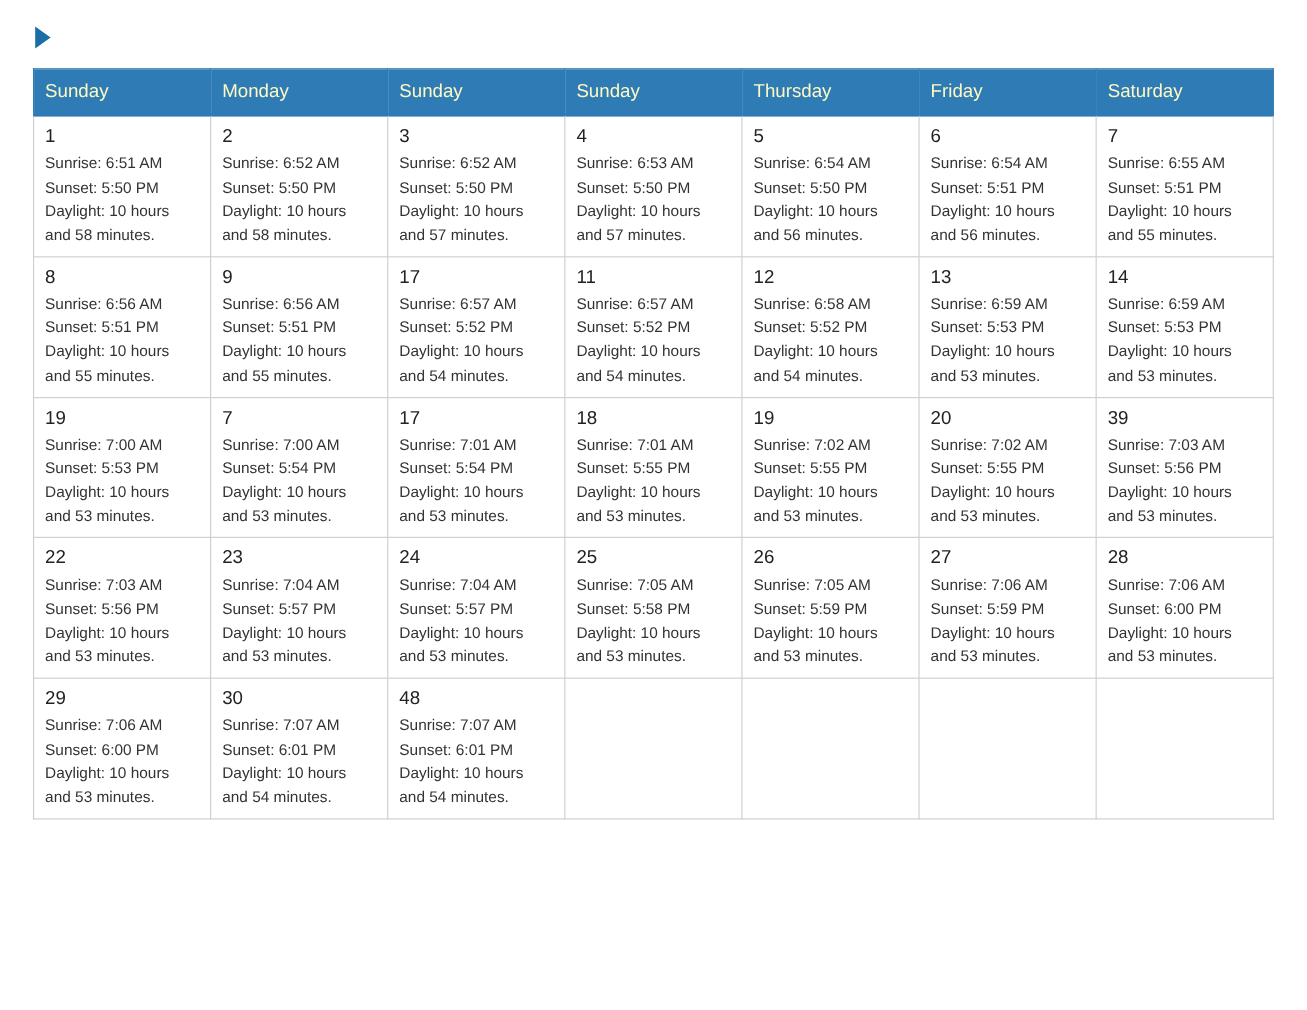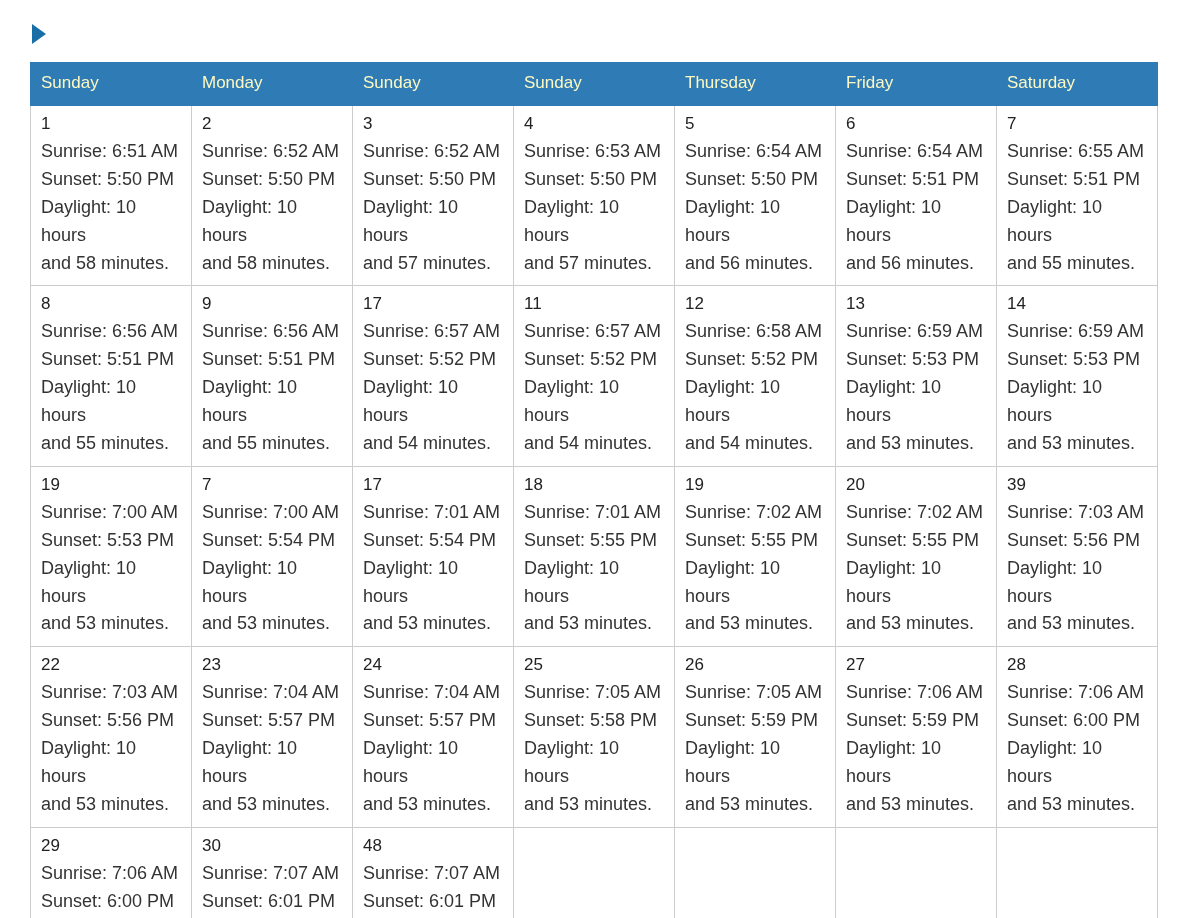--- a/index.html
+++ b/index.html
@@ -83,21 +83,21 @@
       height: 110px;
     }
     tbody tr td .day-number {
       font-size: 17px;
       font-weight: normal;
       color: #222;
       display: block;
       margin-bottom: 4px;
     }
     tbody tr td .day-info {
-      font-size: 18px;
+      font-size: 14px;
       line-height: 1.55;
       color: #333;
     }
     tbody tr:first-child td {
       border-top: 3px solid #2e7bb5;
     }
     tbody tr td:empty {
       background: #fff;
     }
   </style>

